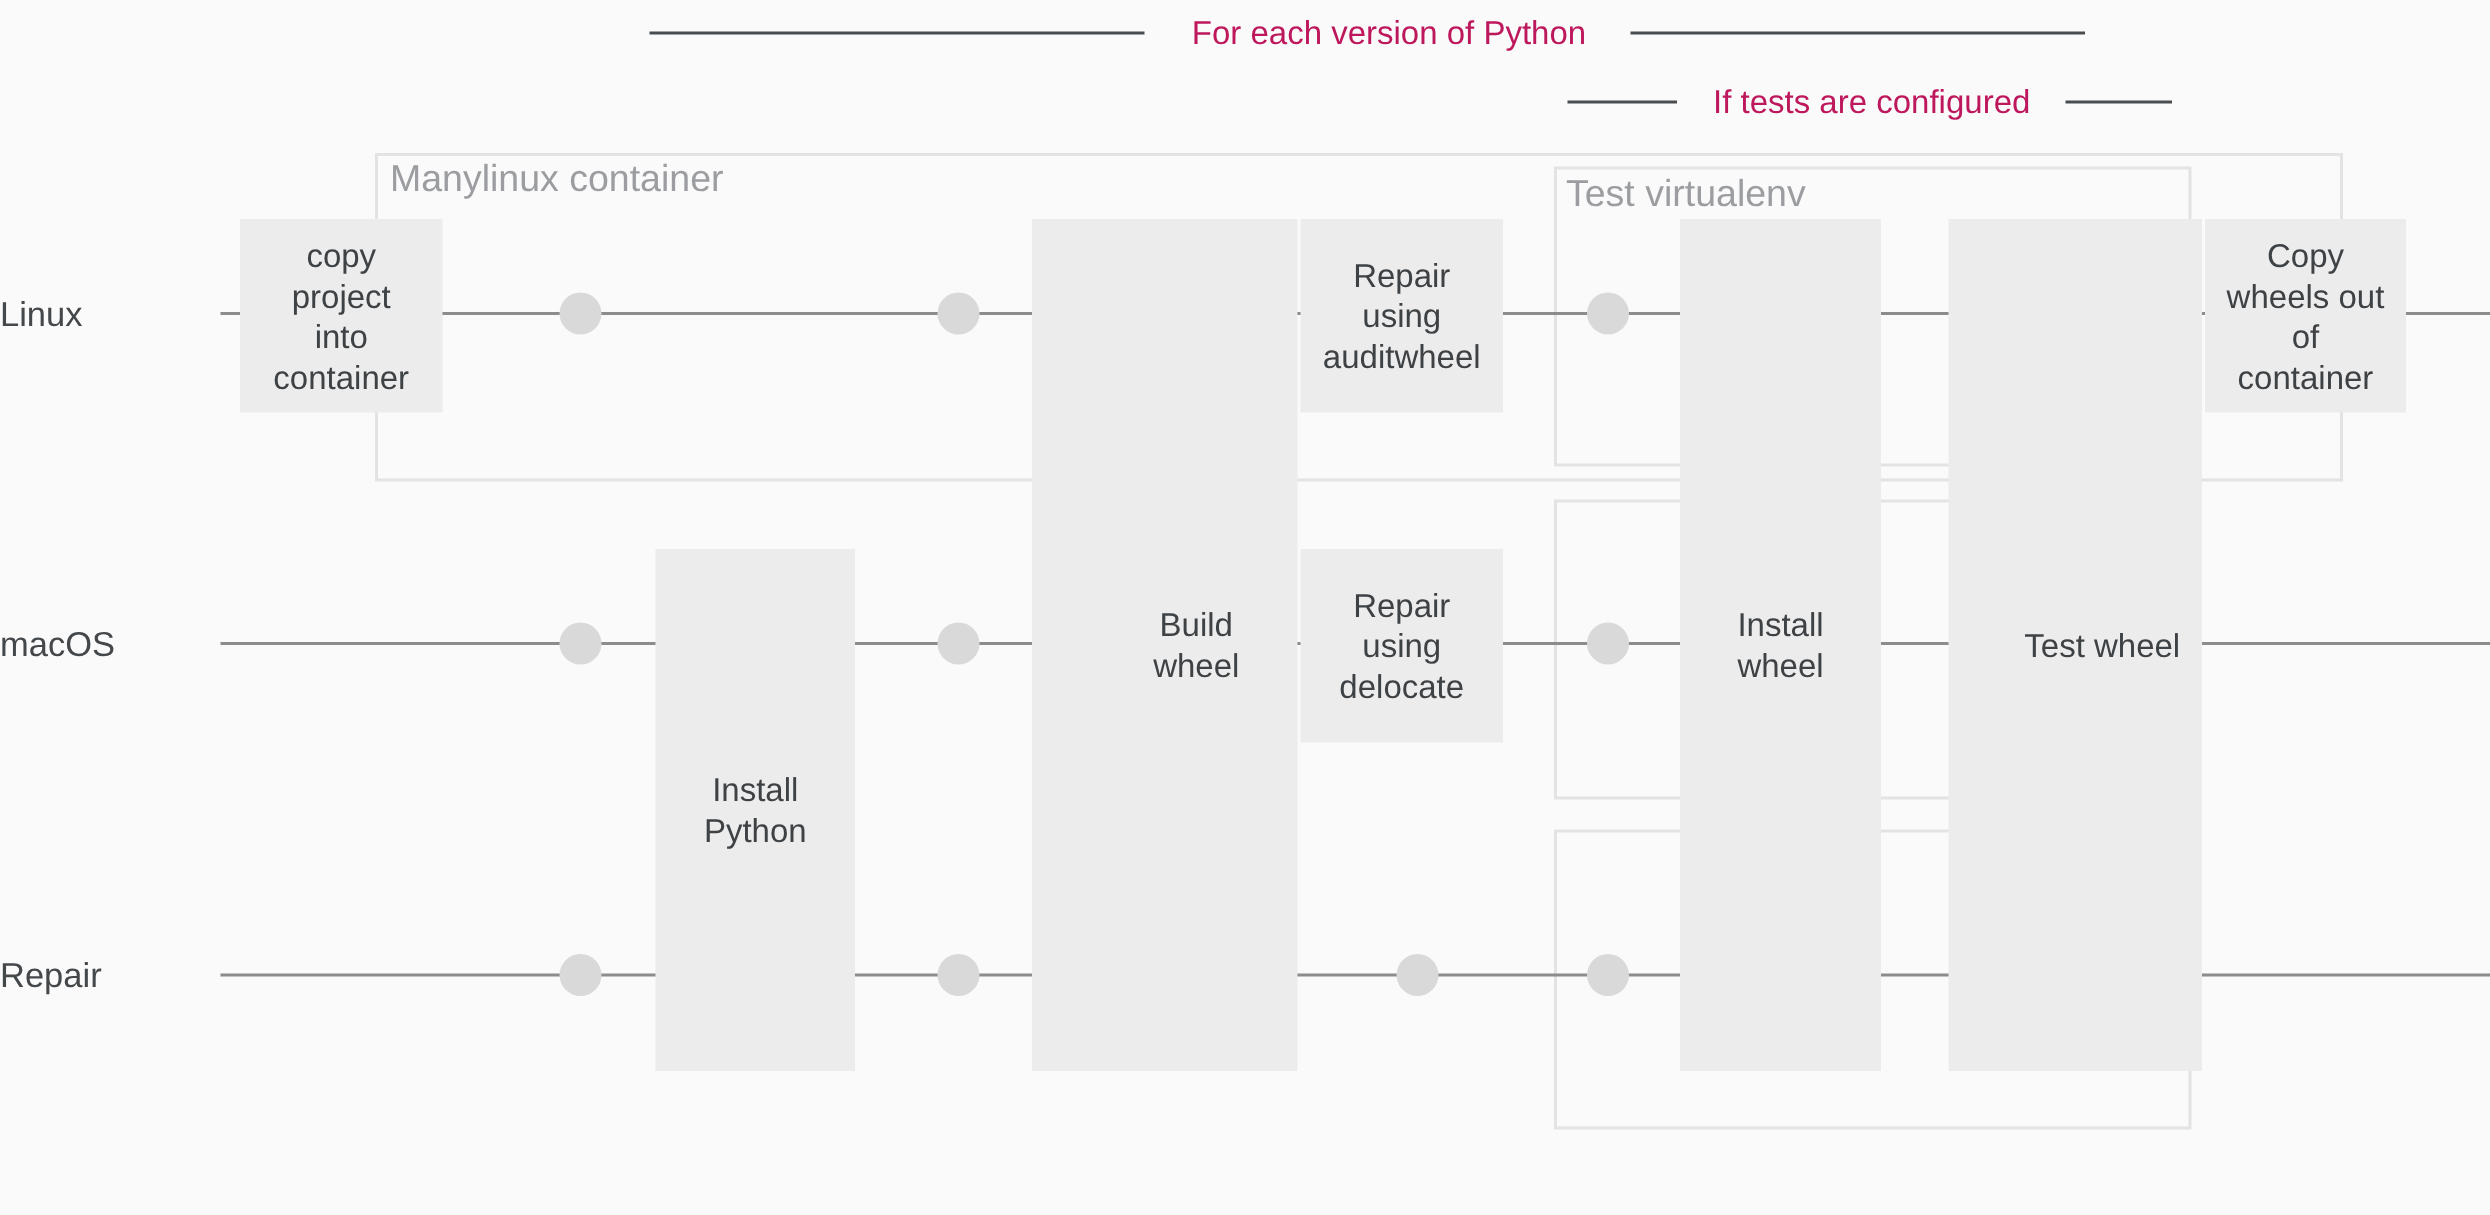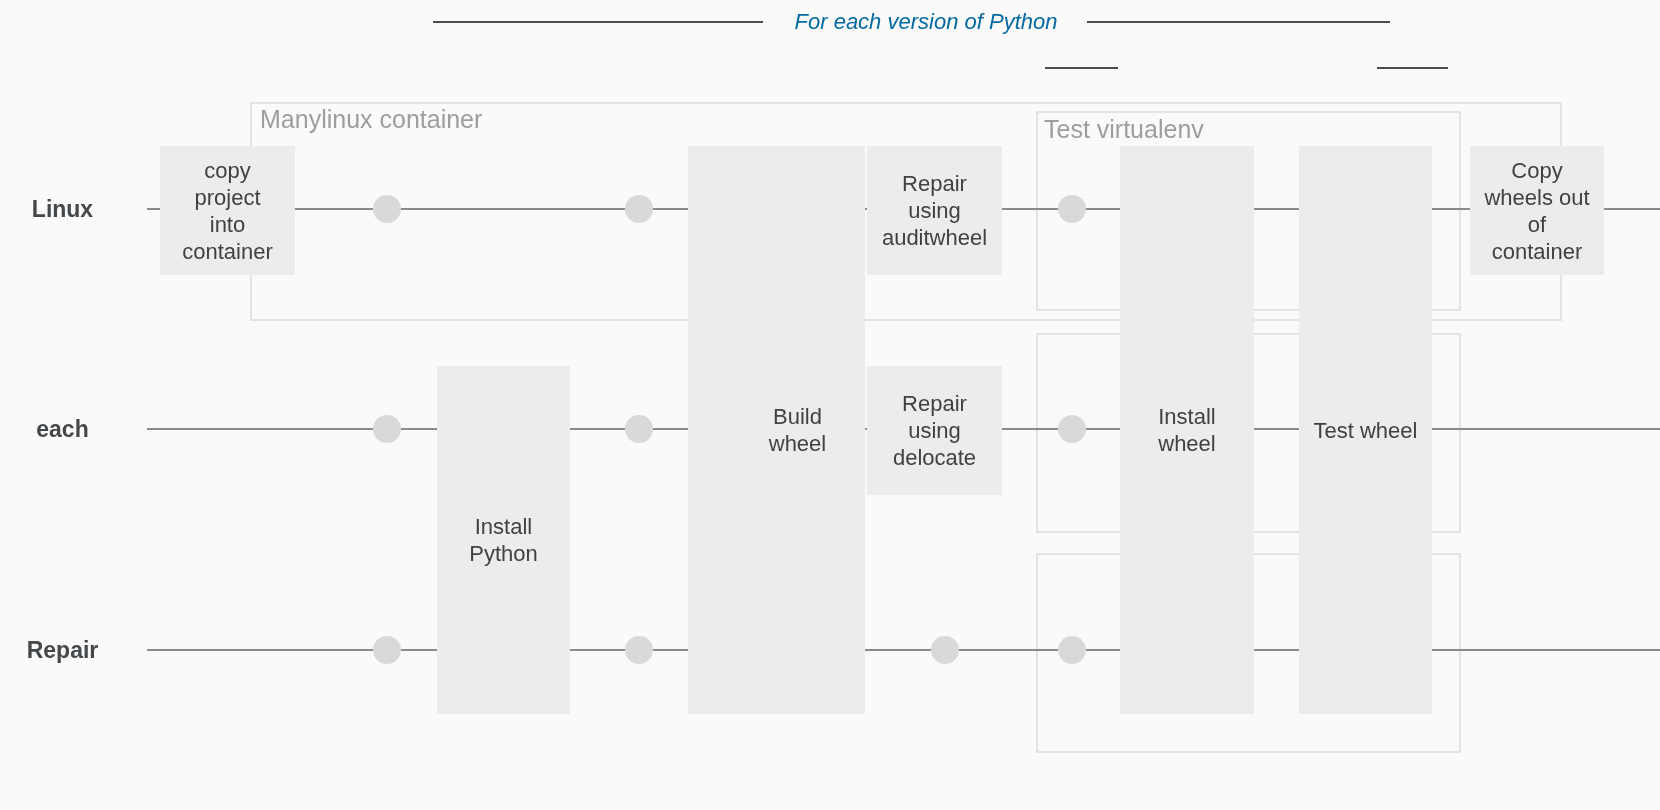--- a/index.html
+++ b/index.html
@@ -7,26 +7,25 @@
   #canvas {
     position: relative;
     width: 1660px;
     height: 810px;
     background: #fafafa;
     overflow: hidden;
   }
   .lane-label {
     position: absolute;
     width: 125px;
-    text-align: center;
+    text-align: left;
     font-size: 23px;
     line-height: 26px;
     color: #45484b;
     z-index: 5;
-    font-weight: bold;
   }
   .lane-line {
     position: absolute;
     height: 2px;
     background: #8c8c8c;
     z-index: 2;
   }
   .container-box {
     position: absolute;
     border: 2px solid #e3e3e3;
@@ -65,50 +64,50 @@
   .bracket-line {
     position: absolute;
     height: 2px;
     background: #4a4d50;
     z-index: 5;
   }
   .bracket-label {
     position: absolute;
     font-size: 22px;
     line-height: 26px;
-    color: #0369a1;
+    color: #be185d;
     text-align: center;
     white-space: nowrap;
     z-index: 5;
-    font-style: italic;
   }
 </style>
 </head>
 <body>
 
 <div id="canvas">
 
   <div class="bracket-line" style="left:433px; top:21px; width:330px;"></div>
   <div class="bracket-label" style="left:783px; top:9px; width:286px;">For each version of Python</div>
   <div class="bracket-line" style="left:1087px; top:21px; width:303px;"></div>
 
   <div class="bracket-line" style="left:1045px; top:67px; width:73px;"></div>
+  <div class="bracket-label" style="left:1142px; top:55px; width:211px;">If tests are configured</div>
   <div class="bracket-line" style="left:1377px; top:67px; width:71px;"></div>
 
   <div class="container-box" style="left:250px; top:102px; width:1308px; height:215px;"></div>
   <div class="container-label" style="left:260px; top:106px;">Manylinux container</div>
 
   <div class="container-box" style="left:1036px; top:111px; width:421px; height:196px;"></div>
   <div class="container-label" style="left:1044px; top:116px;">Test virtualenv</div>
 
   <div class="container-box" style="left:1036px; top:333px; width:421px; height:196px;"></div>
   <div class="container-box" style="left:1036px; top:553px; width:421px; height:196px;"></div>
 
   <div class="lane-label" style="left:0px; top:196px;">Linux</div>
-  <div class="lane-label" style="left:0px; top:416px;">each</div>
+  <div class="lane-label" style="left:0px; top:416px;">macOS</div>
   <div class="lane-label" style="left:0px; top:637px;">Repair</div>
 
   <div class="lane-line" style="left:147px; top:208px; width:1513px;"></div>
   <div class="lane-line" style="left:147px; top:428px; width:1513px;"></div>
   <div class="lane-line" style="left:147px; top:649px; width:1513px;"></div>
 
   <div class="step" style="left:160px; top:146px; width:135px; height:129px;">copy
 project
 into
 container</div>
@@ -117,21 +116,21 @@
   <div class="step" style="left:688px; top:146px; width:135px; height:568px;padding-left:42px;">Build
 wheel</div>
   <div class="step" style="left:867px; top:146px; width:135px; height:129px;">Repair
 using
 auditwheel</div>
   <div class="step" style="left:867px; top:366px; width:135px; height:129px;">Repair
 using
 delocate</div>
   <div class="step" style="left:1120px; top:146px; width:134px; height:568px;">Install
 wheel</div>
-  <div class="step" style="left:1299px; top:146px; width:133px; height:568px;">Test wheel</div>
+  <div class="step" style="left:1299px; top:146px; width:133px; height:568px;padding-left:36px;">Test wheel</div>
   <div class="step" style="left:1470px; top:146px; width:134px; height:129px;">Copy
 wheels out
 of
 container</div>
 
   <div class="dot" style="left:373px; top:195px;"></div>
   <div class="dot" style="left:625px; top:195px;"></div>
   <div class="dot" style="left:1058px; top:195px;"></div>
 
   <div class="dot" style="left:373px; top:415px;"></div>

